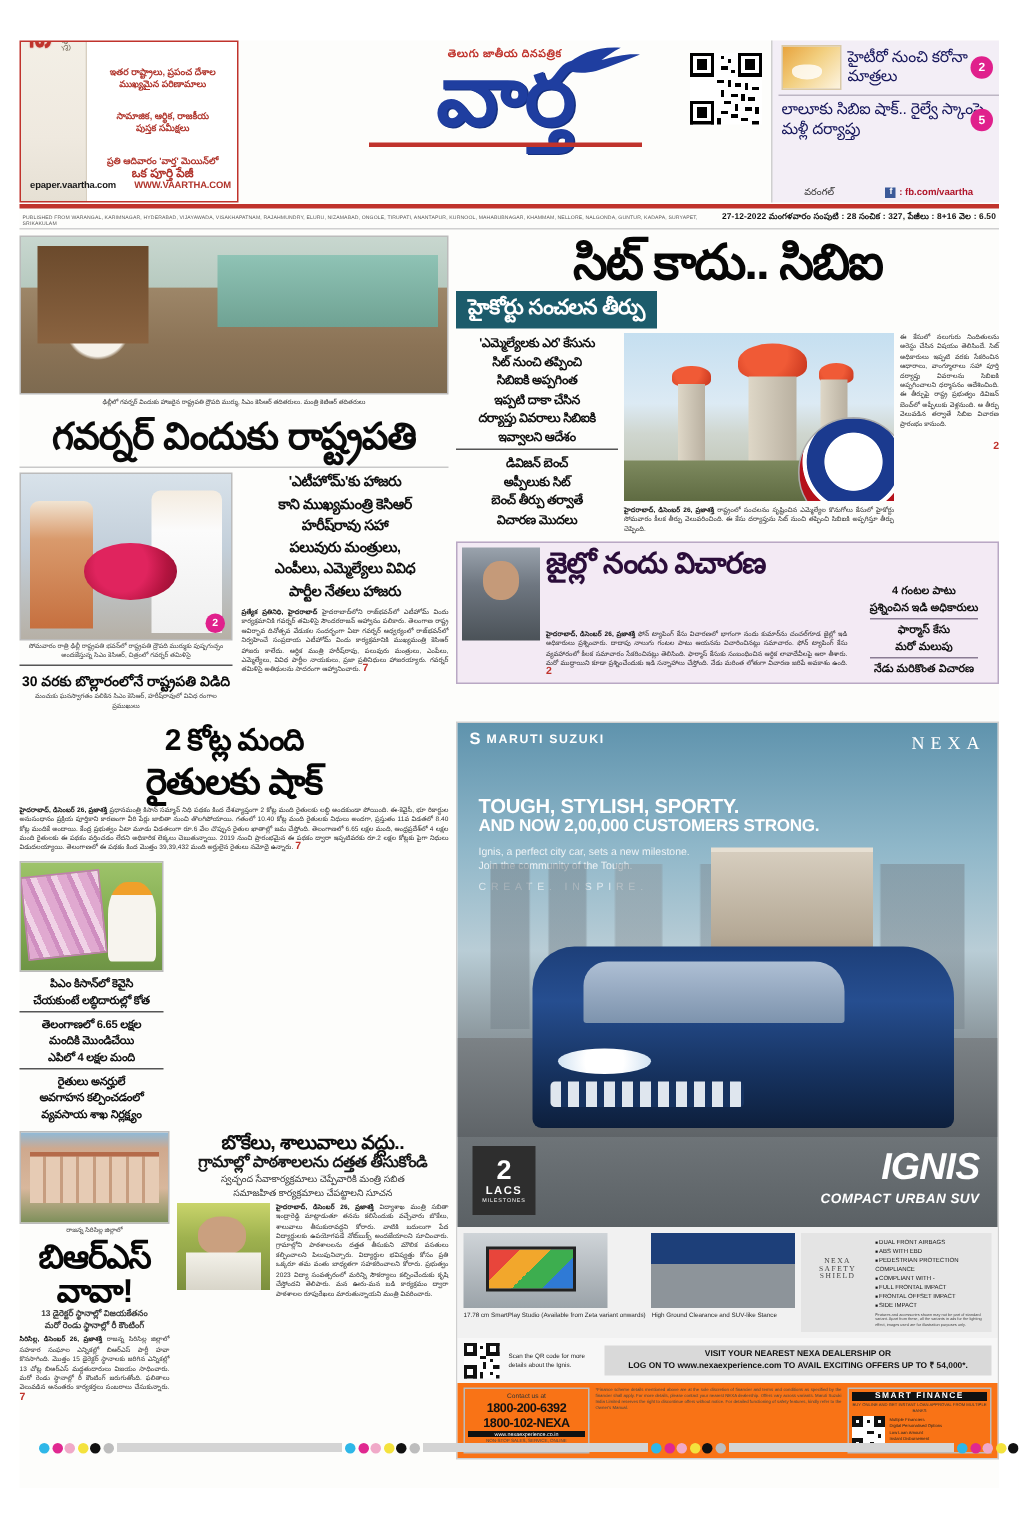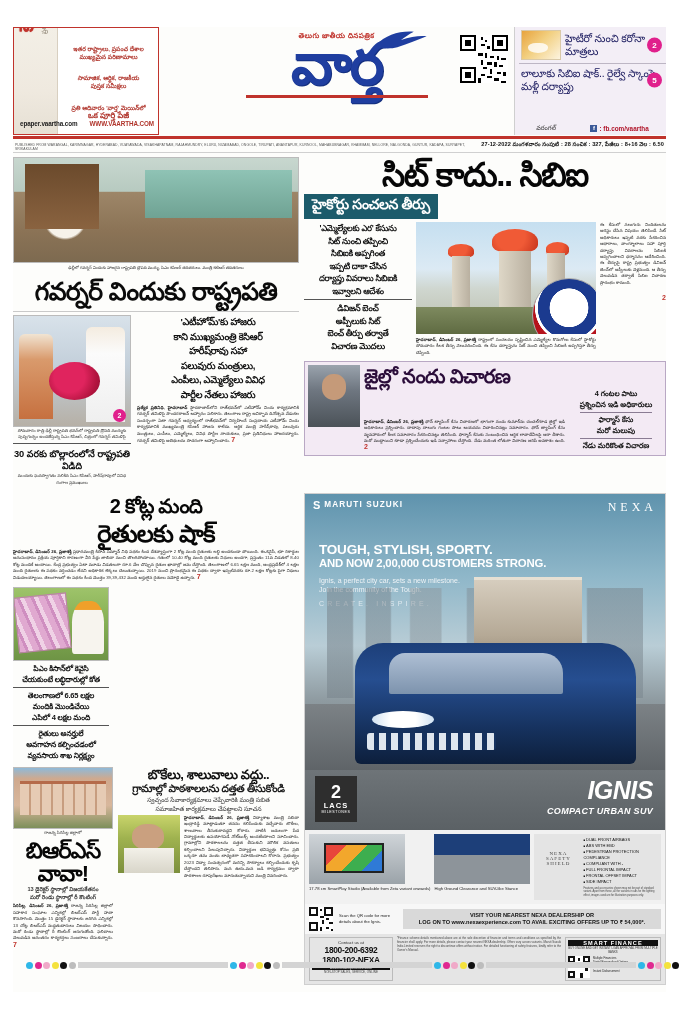--- a/index.html
+++ b/index.html
@@ -267,21 +267,21 @@
     font-size: 25px;
     line-height: 30px;
     font-weight: bold;
     text-align: center;
     color: #0b0b0b;
     letter-spacing: -0.6px;
     padding: 3px 0 2px;
   }
 
   .two-col { display: flex; gap: 6px; }
-  .sub-photo-box { width: 118px; }
+  .sub-photo-box { width: 142px; }
   .ph-bouquet {
     height: 112px;
     border: 1px solid #bbb;
     position: relative;
     background: linear-gradient(180deg,#d8e2ea 0%, #c3cfda 45%, #b6b0a6 100%);
   }
   .ph-bouquet .rose {
     position: absolute; left: 30%; top: 42%;
     width: 44%; height: 34%;
     background: radial-gradient(circle at 40% 40%, #e0245e 0 40%, #b3143f 70%, #8d0e31 100%);
@@ -636,21 +636,21 @@
     padding: 3px 4px; background: #f7f7f7;
   }
   .qr-sm { width: 24px; height: 24px; }
   .ad-qr-txt { font-size: 4.2px; line-height: 5.6px; color:#222; width: 58px; }
   .ad-cta {
     flex: 1; text-align:center; background:#d9d9d9; padding: 3px;
   }
   .ad-cta .l1 { font-size: 5.6px; font-weight: bold; color:#111; }
   .ad-cta .l2 { font-size: 5.6px; font-weight: bold; color:#111; }
   .ad-legal {
-    display:flex; gap: 4px; padding: 3px 4px; background:#e5e5e5;
+    display:flex; gap: 4px; padding: 3px 4px; background:#f97316;
   }
   .contact-box {
     width: 84px;
     border: 1px solid #bbb;
     text-align:center;
     padding: 2px;
   }
   .contact-box .t { font-size: 4.4px; color: #333; }
   .contact-box .num {
     font-size: 8.4px; font-weight: bold; color:#111; line-height: 10px;

